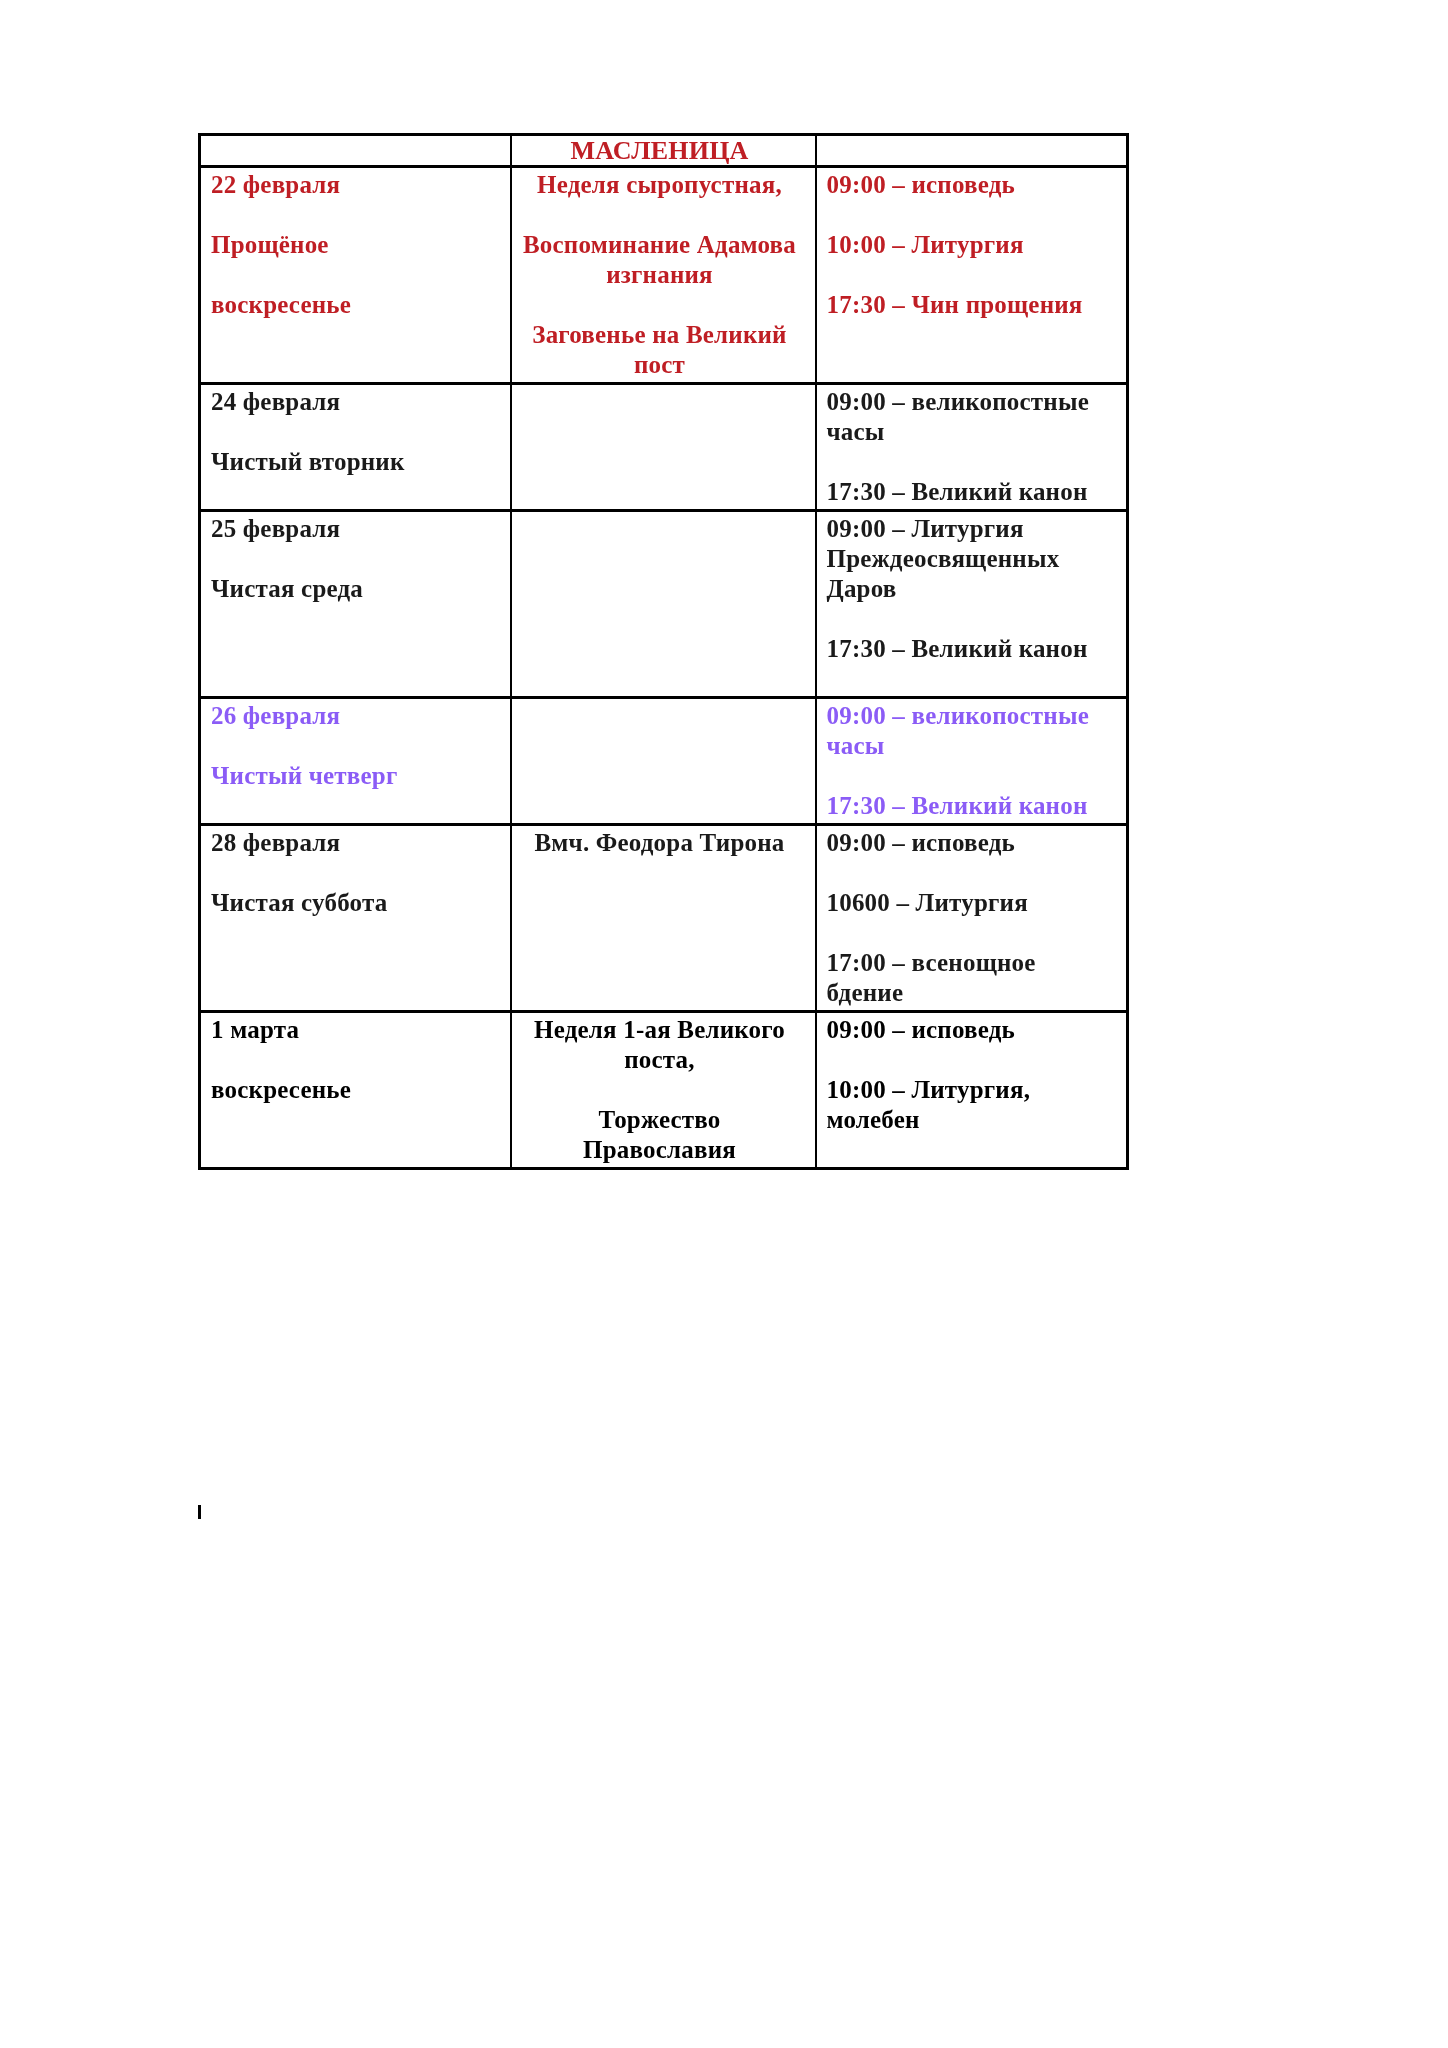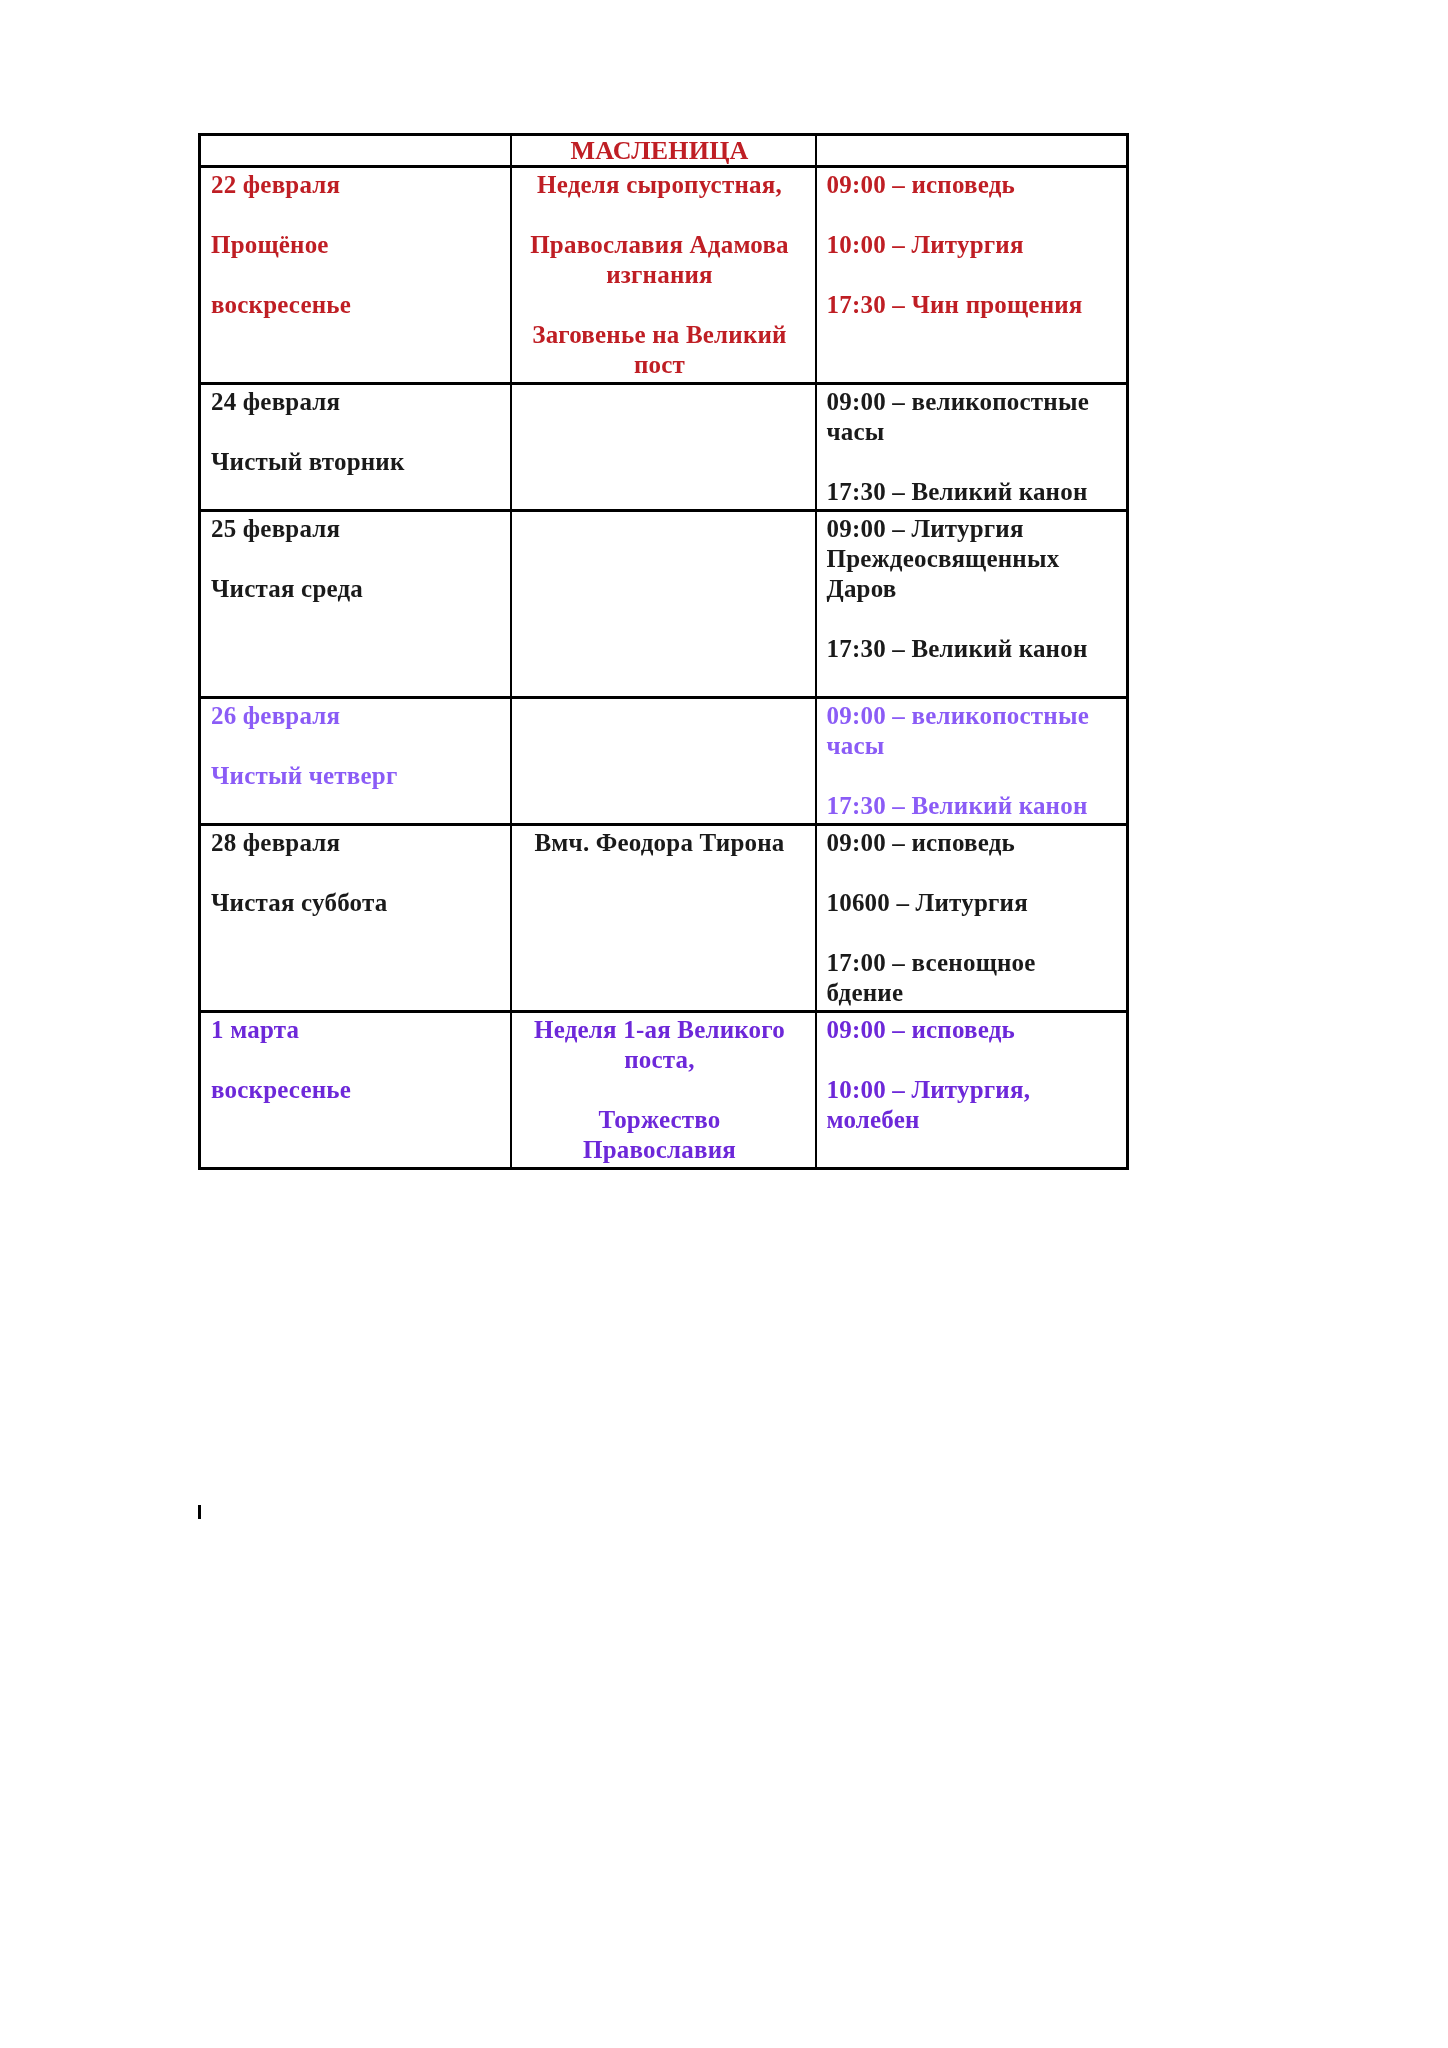--- a/index.html
+++ b/index.html
@@ -87,21 +87,21 @@
           <td>
             <div class="line">22 февраля</div>
             <div class="line"></div>
             <div class="line">Прощёное</div>
             <div class="line"></div>
             <div class="line">воскресенье</div>
           </td>
           <td>
             <div class="line">Неделя сыропустная,</div>
             <div class="line"></div>
-            <div class="line">Православия Адамова</div>
+            <div class="line">Воспоминание Адамова</div>
             <div class="line">изгнания</div>
             <div class="line"></div>
             <div class="line">Заговенье на Великий</div>
             <div class="line">пост</div>
           </td>
           <td>
             <div class="line">09:00 – исповедь</div>
             <div class="line"></div>
             <div class="line">10:00 – Литургия</div>
             <div class="line"></div>
@@ -163,21 +163,21 @@
           </td>
           <td>
             <div class="line">09:00 – исповедь</div>
             <div class="line"></div>
             <div class="line">10600 – Литургия</div>
             <div class="line"></div>
             <div class="line">17:00 – всенощное</div>
             <div class="line">бдение</div>
           </td>
         </tr>
-        <tr style="color: #6d28d9;">
+        <tr style="color: #000000;">
           <td>
             <div class="line">1 марта</div>
             <div class="line"></div>
             <div class="line">воскресенье</div>
           </td>
           <td>
             <div class="line">Неделя 1-ая Великого</div>
             <div class="line">поста,</div>
             <div class="line"></div>
             <div class="line">Торжество</div>

